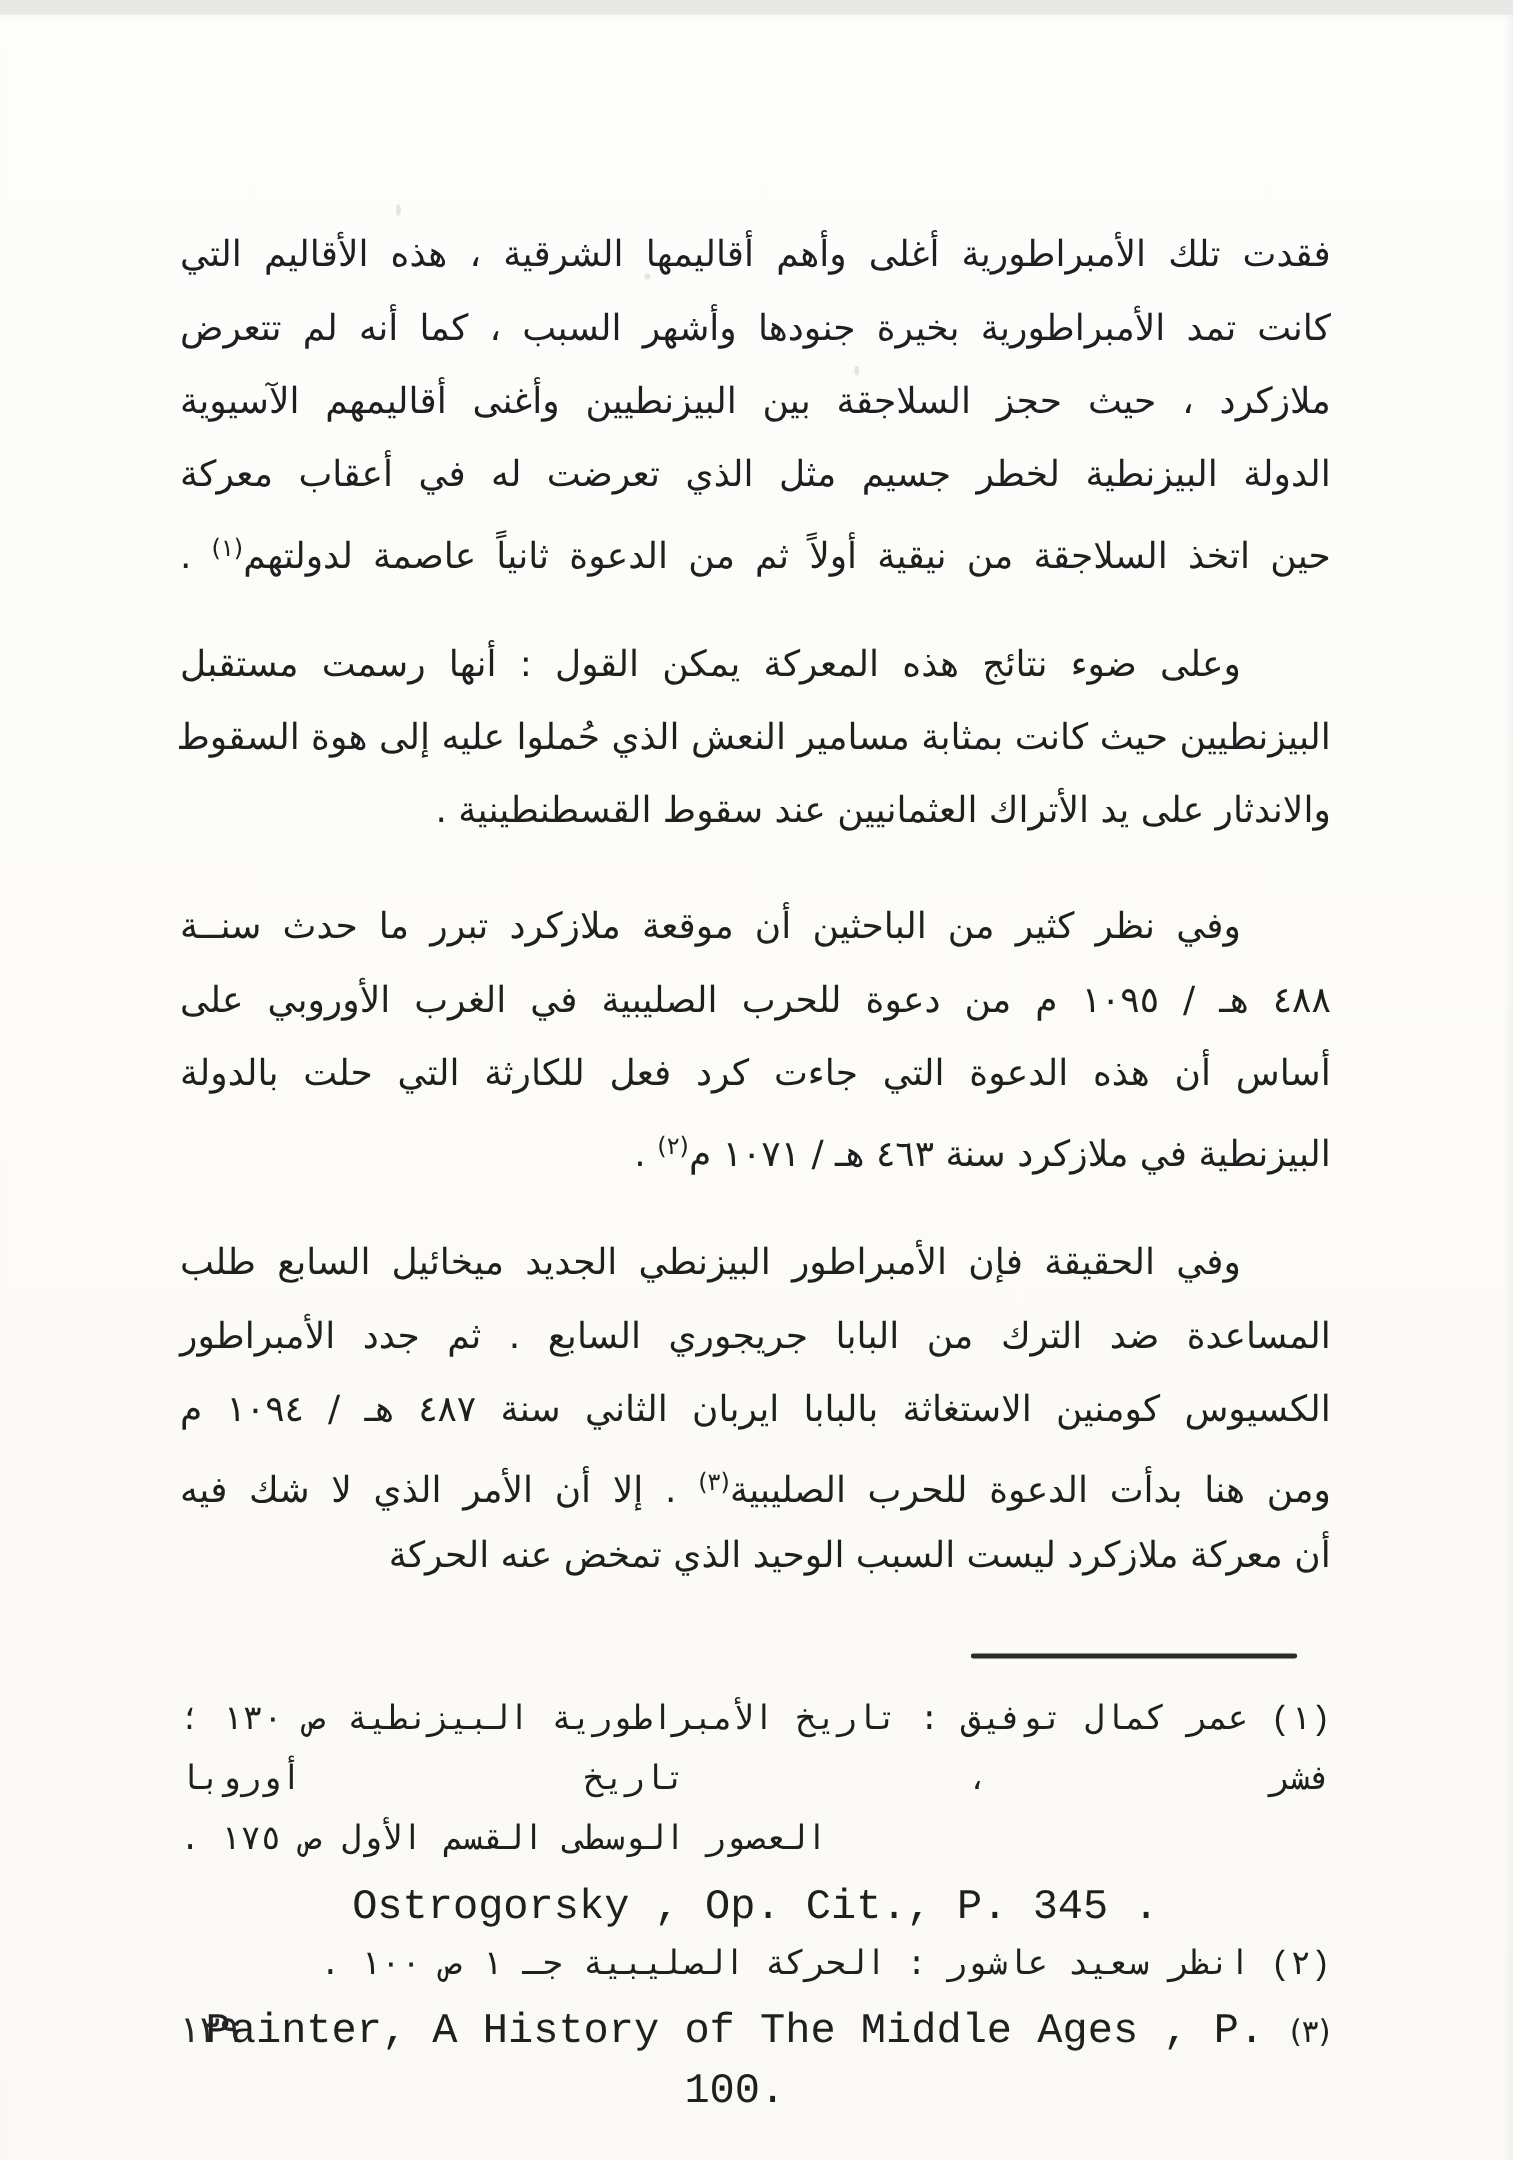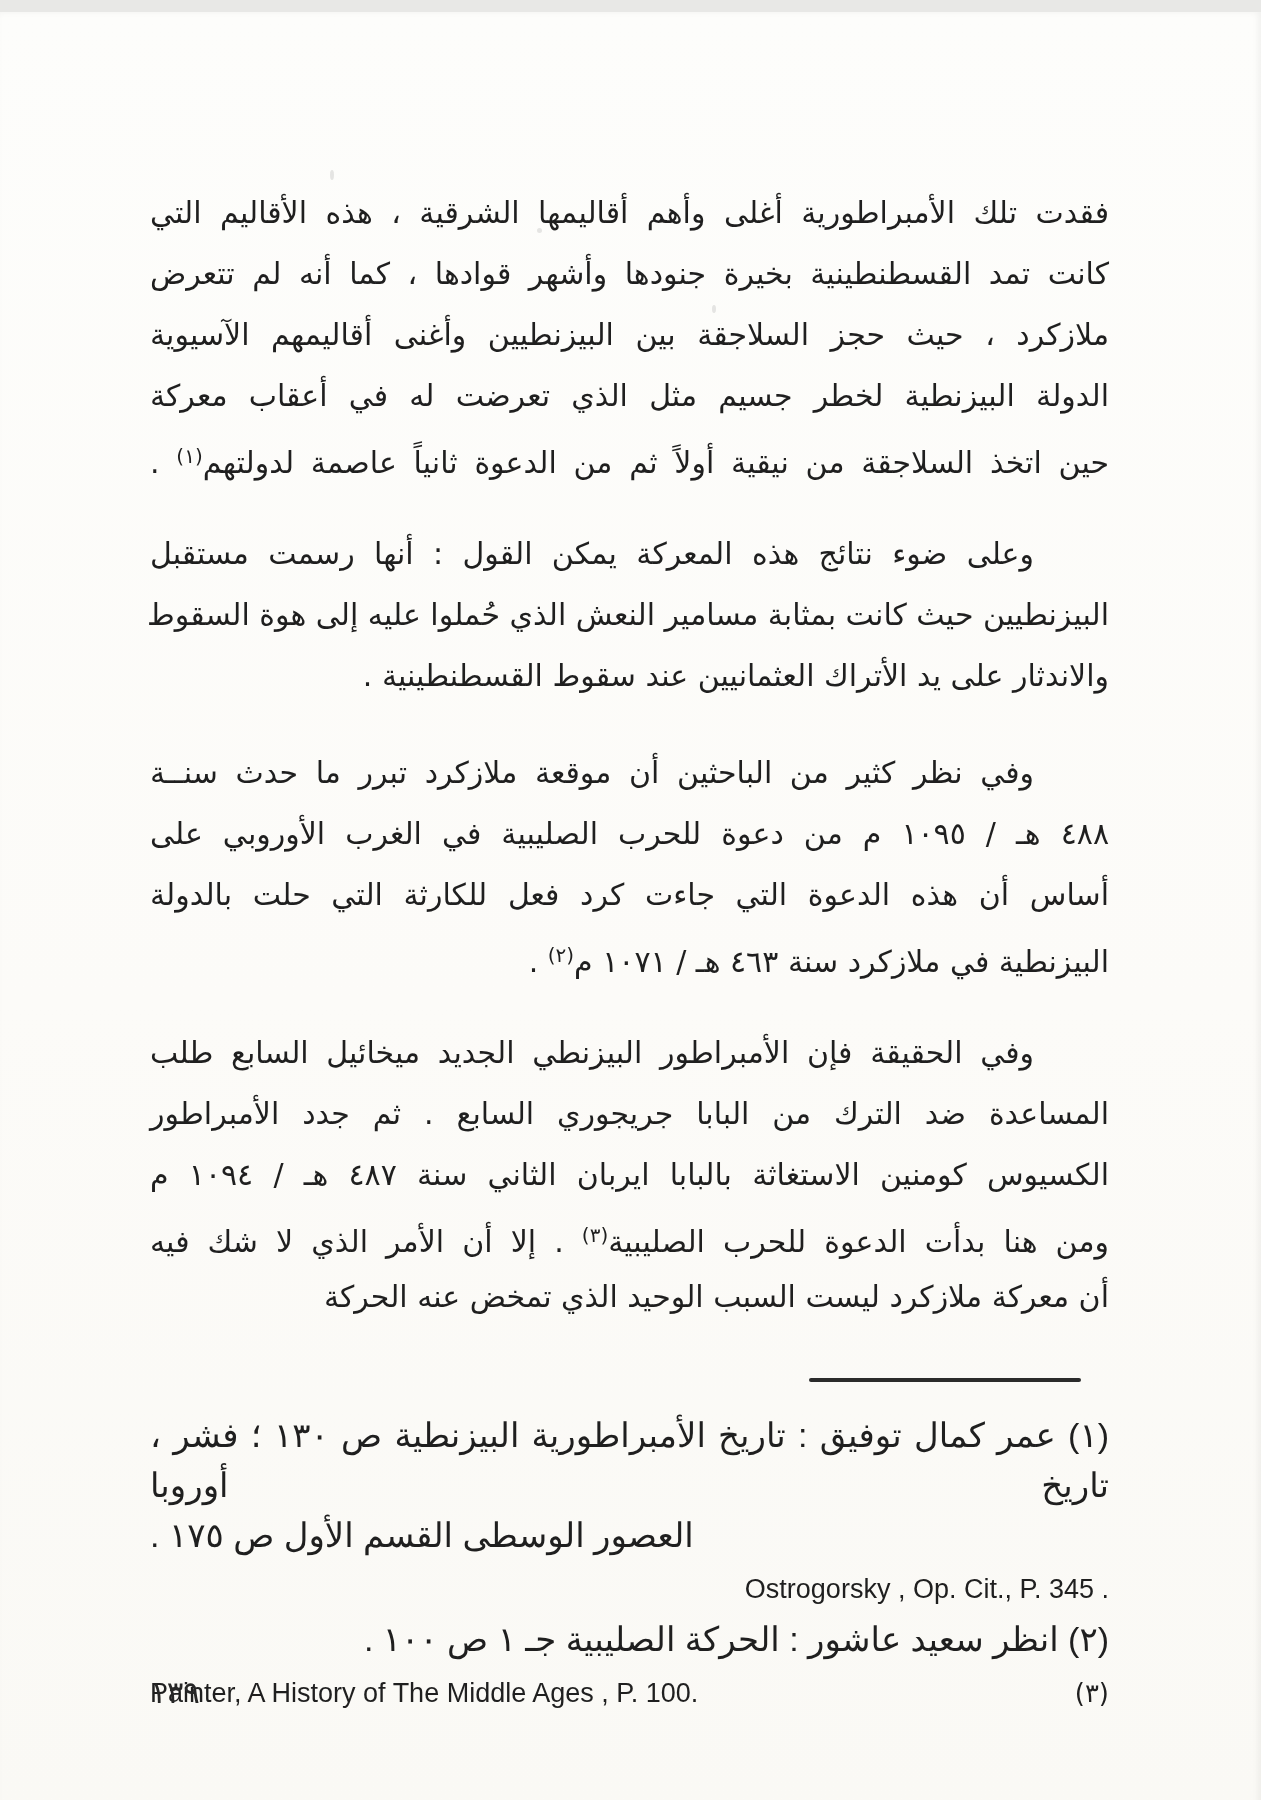--- a/index.html
+++ b/index.html
@@ -63,30 +63,30 @@
   .footnotes {
     position: absolute;
     top: 1398px;
     left: 0; right: 0;
   }
   .fnline {
     line-height: 50px;
     min-height: 50px;
   }
   .fnline.ar {
-    font-family: Liberation Sans, sans-serif;
-    font-size: 34px;
+    font-family: Liberation Mono, monospace;
+    font-size: 28px;
   }
   .fnline.ar.just { text-align: justify; text-align-last: justify; }
   .fnline.ar.indent { text-align: left; padding-right: 95px; }
   .fnline.ar.right { text-align: right; }
   .fnline.latin, .latin-seg {
-    font-family: Liberation Sans, sans-serif;
-    font-size: 27px;
-    text-align: right;
+    font-family: Liberation Mono, monospace;
+    font-size: 35px;
+    text-align: center;
   }
   .fnline.latin { margin-top: 4px; }
   .fn-row {
     display: flex;
     justify-content: space-between;
     align-items: baseline;
     margin-top: 4px;
   }
   .fn-row .ar-seg {
     font-family: "DejaVu Sans", sans-serif;
@@ -115,21 +115,21 @@
   <span class="speck s1"></span>
   <span class="speck s2"></span>
   <span class="speck s3"></span>
 
   <div class="text-block">
 
     <section class="body-text" dir="rtl">
 
       <div class="para">
         <div class="bline">فقدت تلك الأمبراطورية أغلى وأهم أقاليمها الشرقية ، هذه الأقاليم التي</div>
-        <div class="bline">كانت تمد القسطنطينية بخيرة جنودها وأشهر قوادها ، كما أنه لم تتعرض</div>
+        <div class="bline">كانت تمد الأمبراطورية بخيرة جنودها وأشهر السبب ، كما أنه لم تتعرض</div>
         <div class="bline">ملازكرد ، حيث حجز السلاجقة بين البيزنطيين وأغنى أقاليمهم الآسيوية</div>
         <div class="bline">الدولة البيزنطية لخطر جسيم مثل الذي تعرضت له في أعقاب معركة</div>
         <div class="bline"><span>حين اتخذ السلاجقة من نيقية أولاً ثم من الدعوة ثانياً عاصمة لدولتهم</span><span class="fnmark">(١)</span><span> .</span></div>
       </div>
 
       <div class="para">
         <div class="bline ind">وعلى ضوء نتائج هذه المعركة يمكن القول : أنها رسمت مستقبل</div>
         <div class="bline">البيزنطيين حيث كانت بمثابة مسامير النعش الذي حُملوا عليه إلى هوة السقوط</div>
         <div class="bline end">والاندثار على يد الأتراك العثمانيين عند سقوط القسطنطينية .</div>
       </div>

